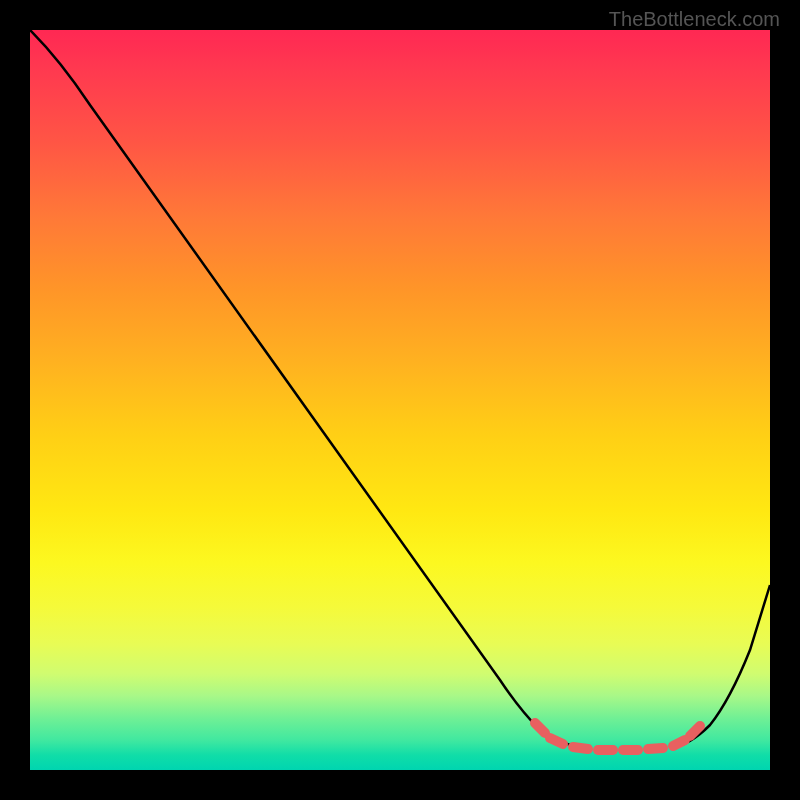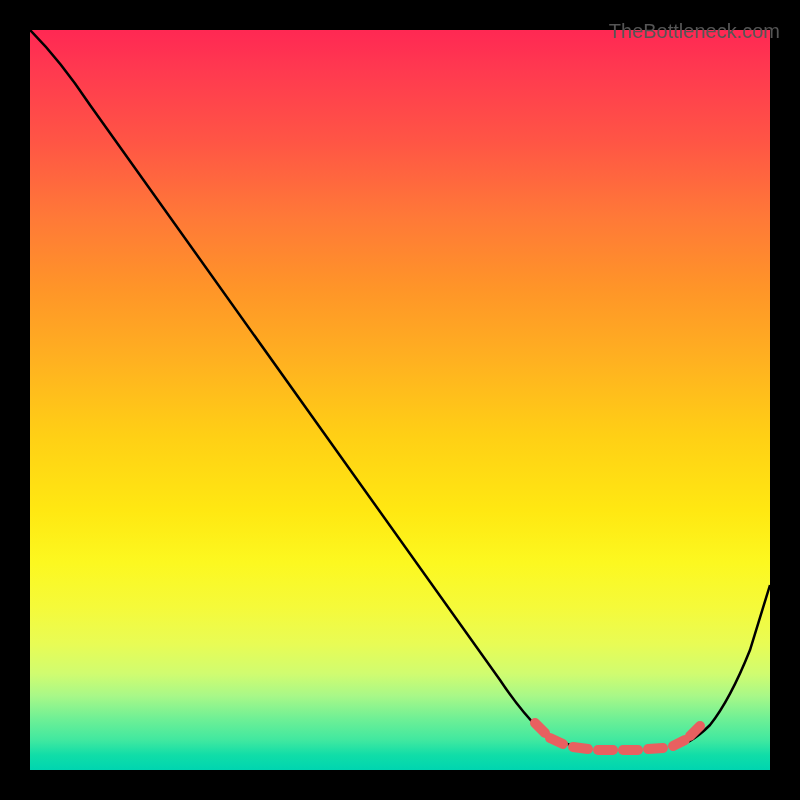--- a/index.html
+++ b/index.html
@@ -11,21 +11,21 @@
     body {
       width: 800px;
       height: 800px;
       background: #000;
       position: relative;
       font-family: Arial, sans-serif;
     }
     
     .watermark {
       position: absolute;
-      top: 20px;
+      top: 8px;
       right: 20px;
       color: #555;
       font-size: 20px;
       z-index: 10;
     }
     
     .chart-container {
       position: absolute;
       top: 30px;
       left: 30px;

